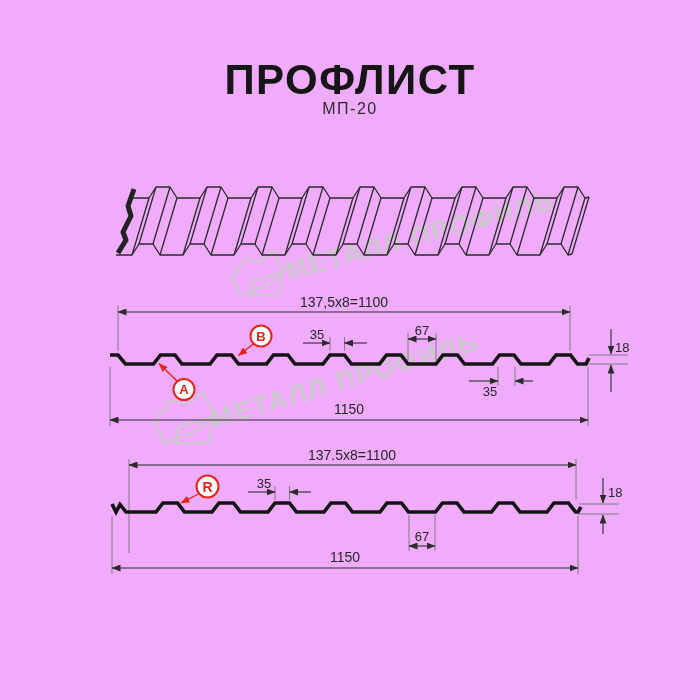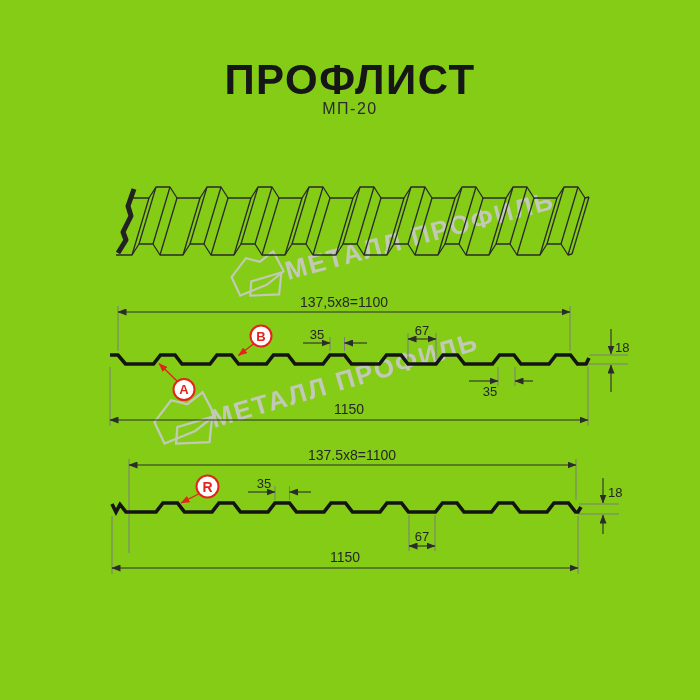--- a/index.html
+++ b/index.html
@@ -1,16 +1,16 @@
 <!DOCTYPE html>
 <html><head>
 <meta charset="utf-8">
 <style>
   html,body{margin:0;padding:0;background:#ffffff;}
-  .page{position:relative;width:700px;height:700px;background:#84cc16;overflow:hidden;
+  .page{position:relative;width:700px;height:700px;background:#f0abfc;overflow:hidden;
         font-family:"Liberation Sans", sans-serif;}
   .title{position:absolute;top:56px;left:0;width:700px;text-align:center;
          font-size:42px;font-weight:700;letter-spacing:1.5px;color:#161616;}
   .subtitle{position:absolute;top:100px;left:0;width:700px;text-align:center;
             font-size:16px;font-weight:500;letter-spacing:1.5px;color:#2b2b2b;}
   .footer{position:absolute;top:615px;left:0;width:700px;text-align:center;
           font-size:14.5px;font-weight:600;letter-spacing:1px;color:#2f2f2f;}
   svg{position:absolute;top:0;left:0;}
   .dimtxt{font-family:"Liberation Sans",sans-serif;font-size:13px;fill:#262626;}
   .dimtxt-big{font-family:"Liberation Sans",sans-serif;font-size:14px;fill:#262626;}

